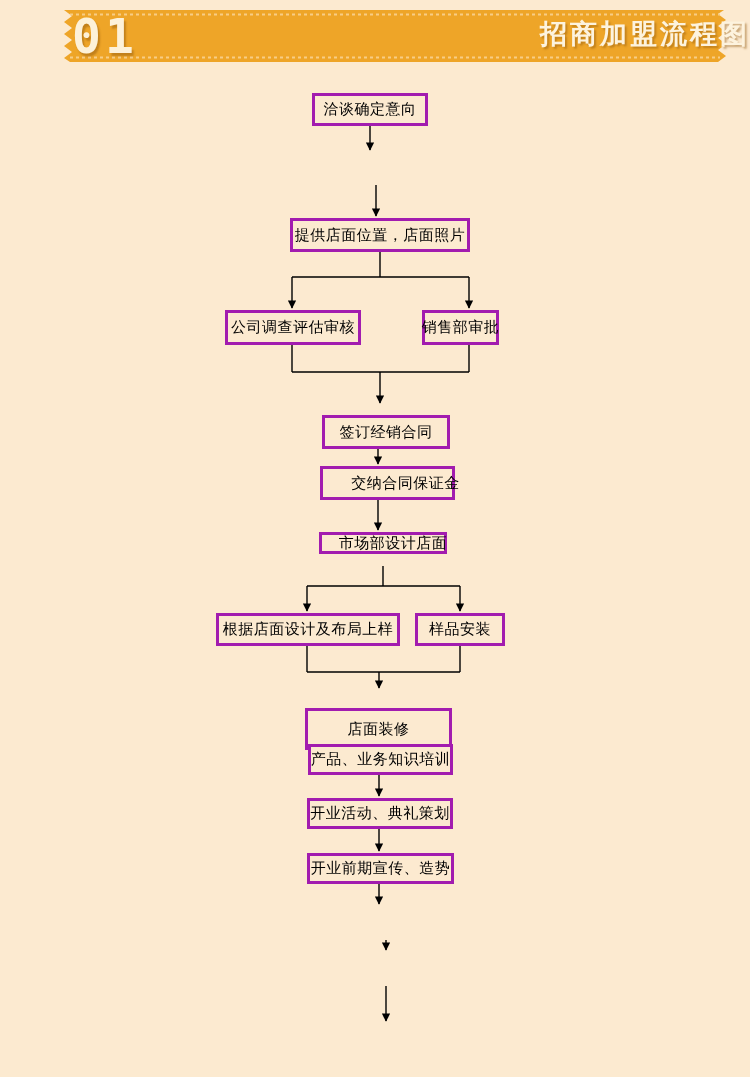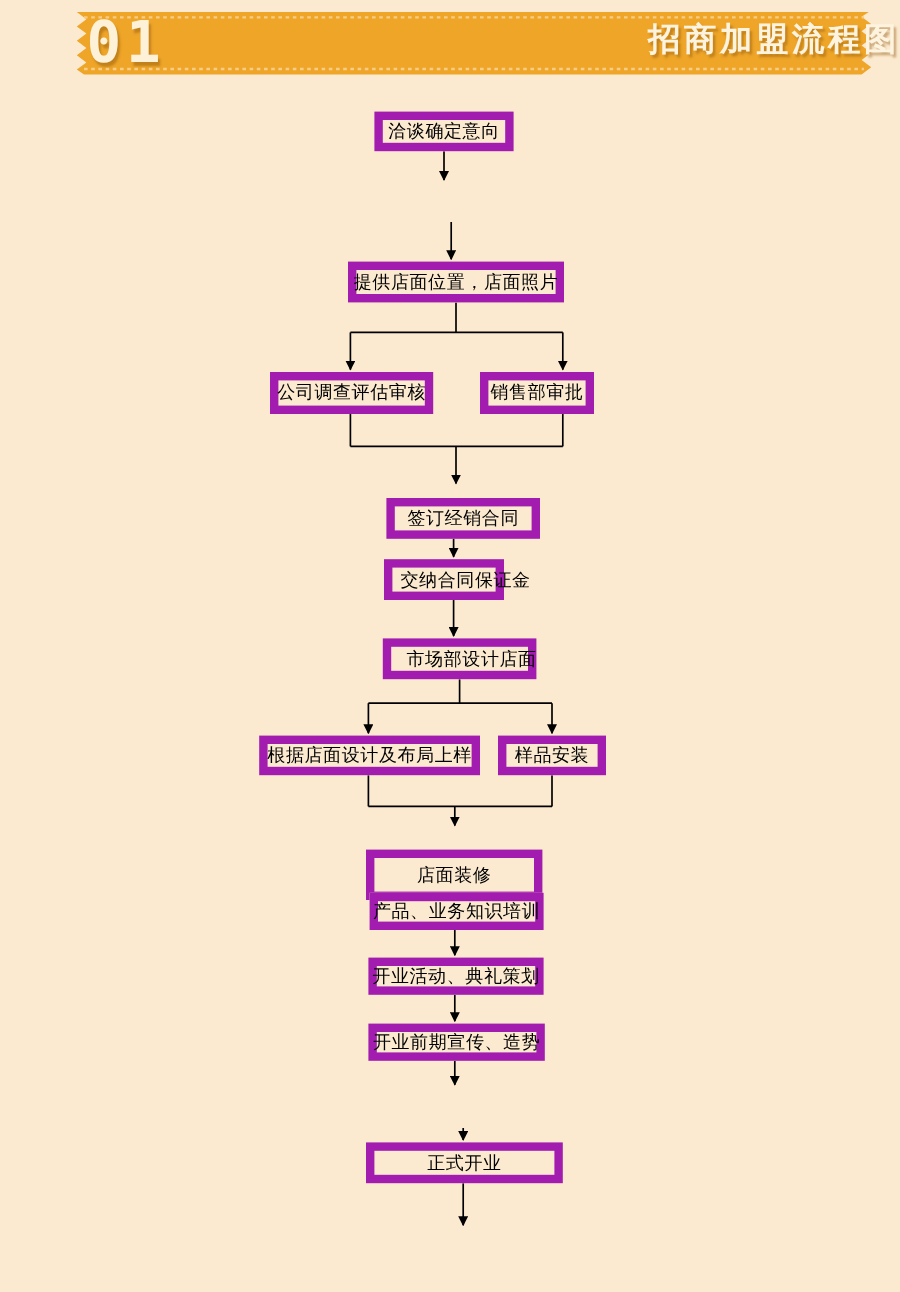--- a/index.html
+++ b/index.html
@@ -62,21 +62,21 @@
   #flow-lines {
     position: absolute;
     left: 0;
     top: 0;
     width: 750px;
     height: 999px;
   }
   .node {
     position: absolute;
     box-sizing: border-box;
-    border: 7px solid #a21caf;
+    border: 3px solid #a21caf;
     background: #fcead0;
     color: #000;
     font-size: 15px;
     line-height: 1;
     display: flex;
     align-items: center;
     justify-content: center;
     white-space: nowrap;
     letter-spacing: .5px;
   }
@@ -142,25 +142,24 @@
       <path d="M 379 751 L 379 773"></path>
       <path d="M 379 806 L 379 826"></path>
       <path d="M 386 862 L 386 872"></path>
       <path d="M 386 908 L 386 943"></path>
     </g>
   </svg>
 
   <div class="node" style="left: 312px; top: 15px; width: 116px; height: 33px;">洽谈确定意向</div>
   <div class="node" style="left: 290px; top: 140px; width: 180px; height: 34px;">提供店面位置，店面照片</div>
   <div class="node" style="left: 225px; top: 232px; width: 136px; height: 35px;">公司调查评估审核</div>
-  <div class="node" style="left: 400px; top: 232px; width: 95px; height: 35px;">销售部审批</div>
+  <div class="node" style="left: 422px; top: 232px; width: 77px; height: 35px;">销售部审批</div>
   <div class="node" style="left: 322px; top: 337px; width: 128px; height: 34px;">签订经销合同</div>
-  <div class="node" style="left: 320px; top: 388px; width: 100px; height: 34px; padding-left: 36px;">交纳合同保证金</div>
-  <div class="node" style="left: 319px; top: 454px; width: 128px; height: 34px; padding-left: 20px;">市场部设计店面</div>
+  <div class="node" style="left: 320px; top: 388px; width: 135px; height: 34px; padding-left: 36px;">交纳合同保证金</div>
+  <div class="node" style="left: 319px; top: 454px; width: 128px; height: 22px; padding-left: 20px;">市场部设计店面</div>
   <div class="node" style="left: 216px; top: 535px; width: 184px; height: 33px;">根据店面设计及布局上样</div>
   <div class="node" style="left: 415px; top: 535px; width: 90px; height: 33px;">样品安装</div>
   <div class="node" style="left: 305px; top: 630px; width: 147px; height: 42px;">店面装修</div>
   <div class="node" style="left: 308px; top: 666px; width: 145px; height: 31px;">产品、业务知识培训</div>
   <div class="node" style="left: 307px; top: 720px; width: 146px; height: 31px;">开业活动、典礼策划</div>
   <div class="node" style="left: 307px; top: 775px; width: 147px; height: 31px;">开业前期宣传、造势</div>
-  <div class="node" style="left: 305px; top: 874px; width: 164px; height: 34px;">正式开业</div>
 
 </div>
 
 </body></html>

